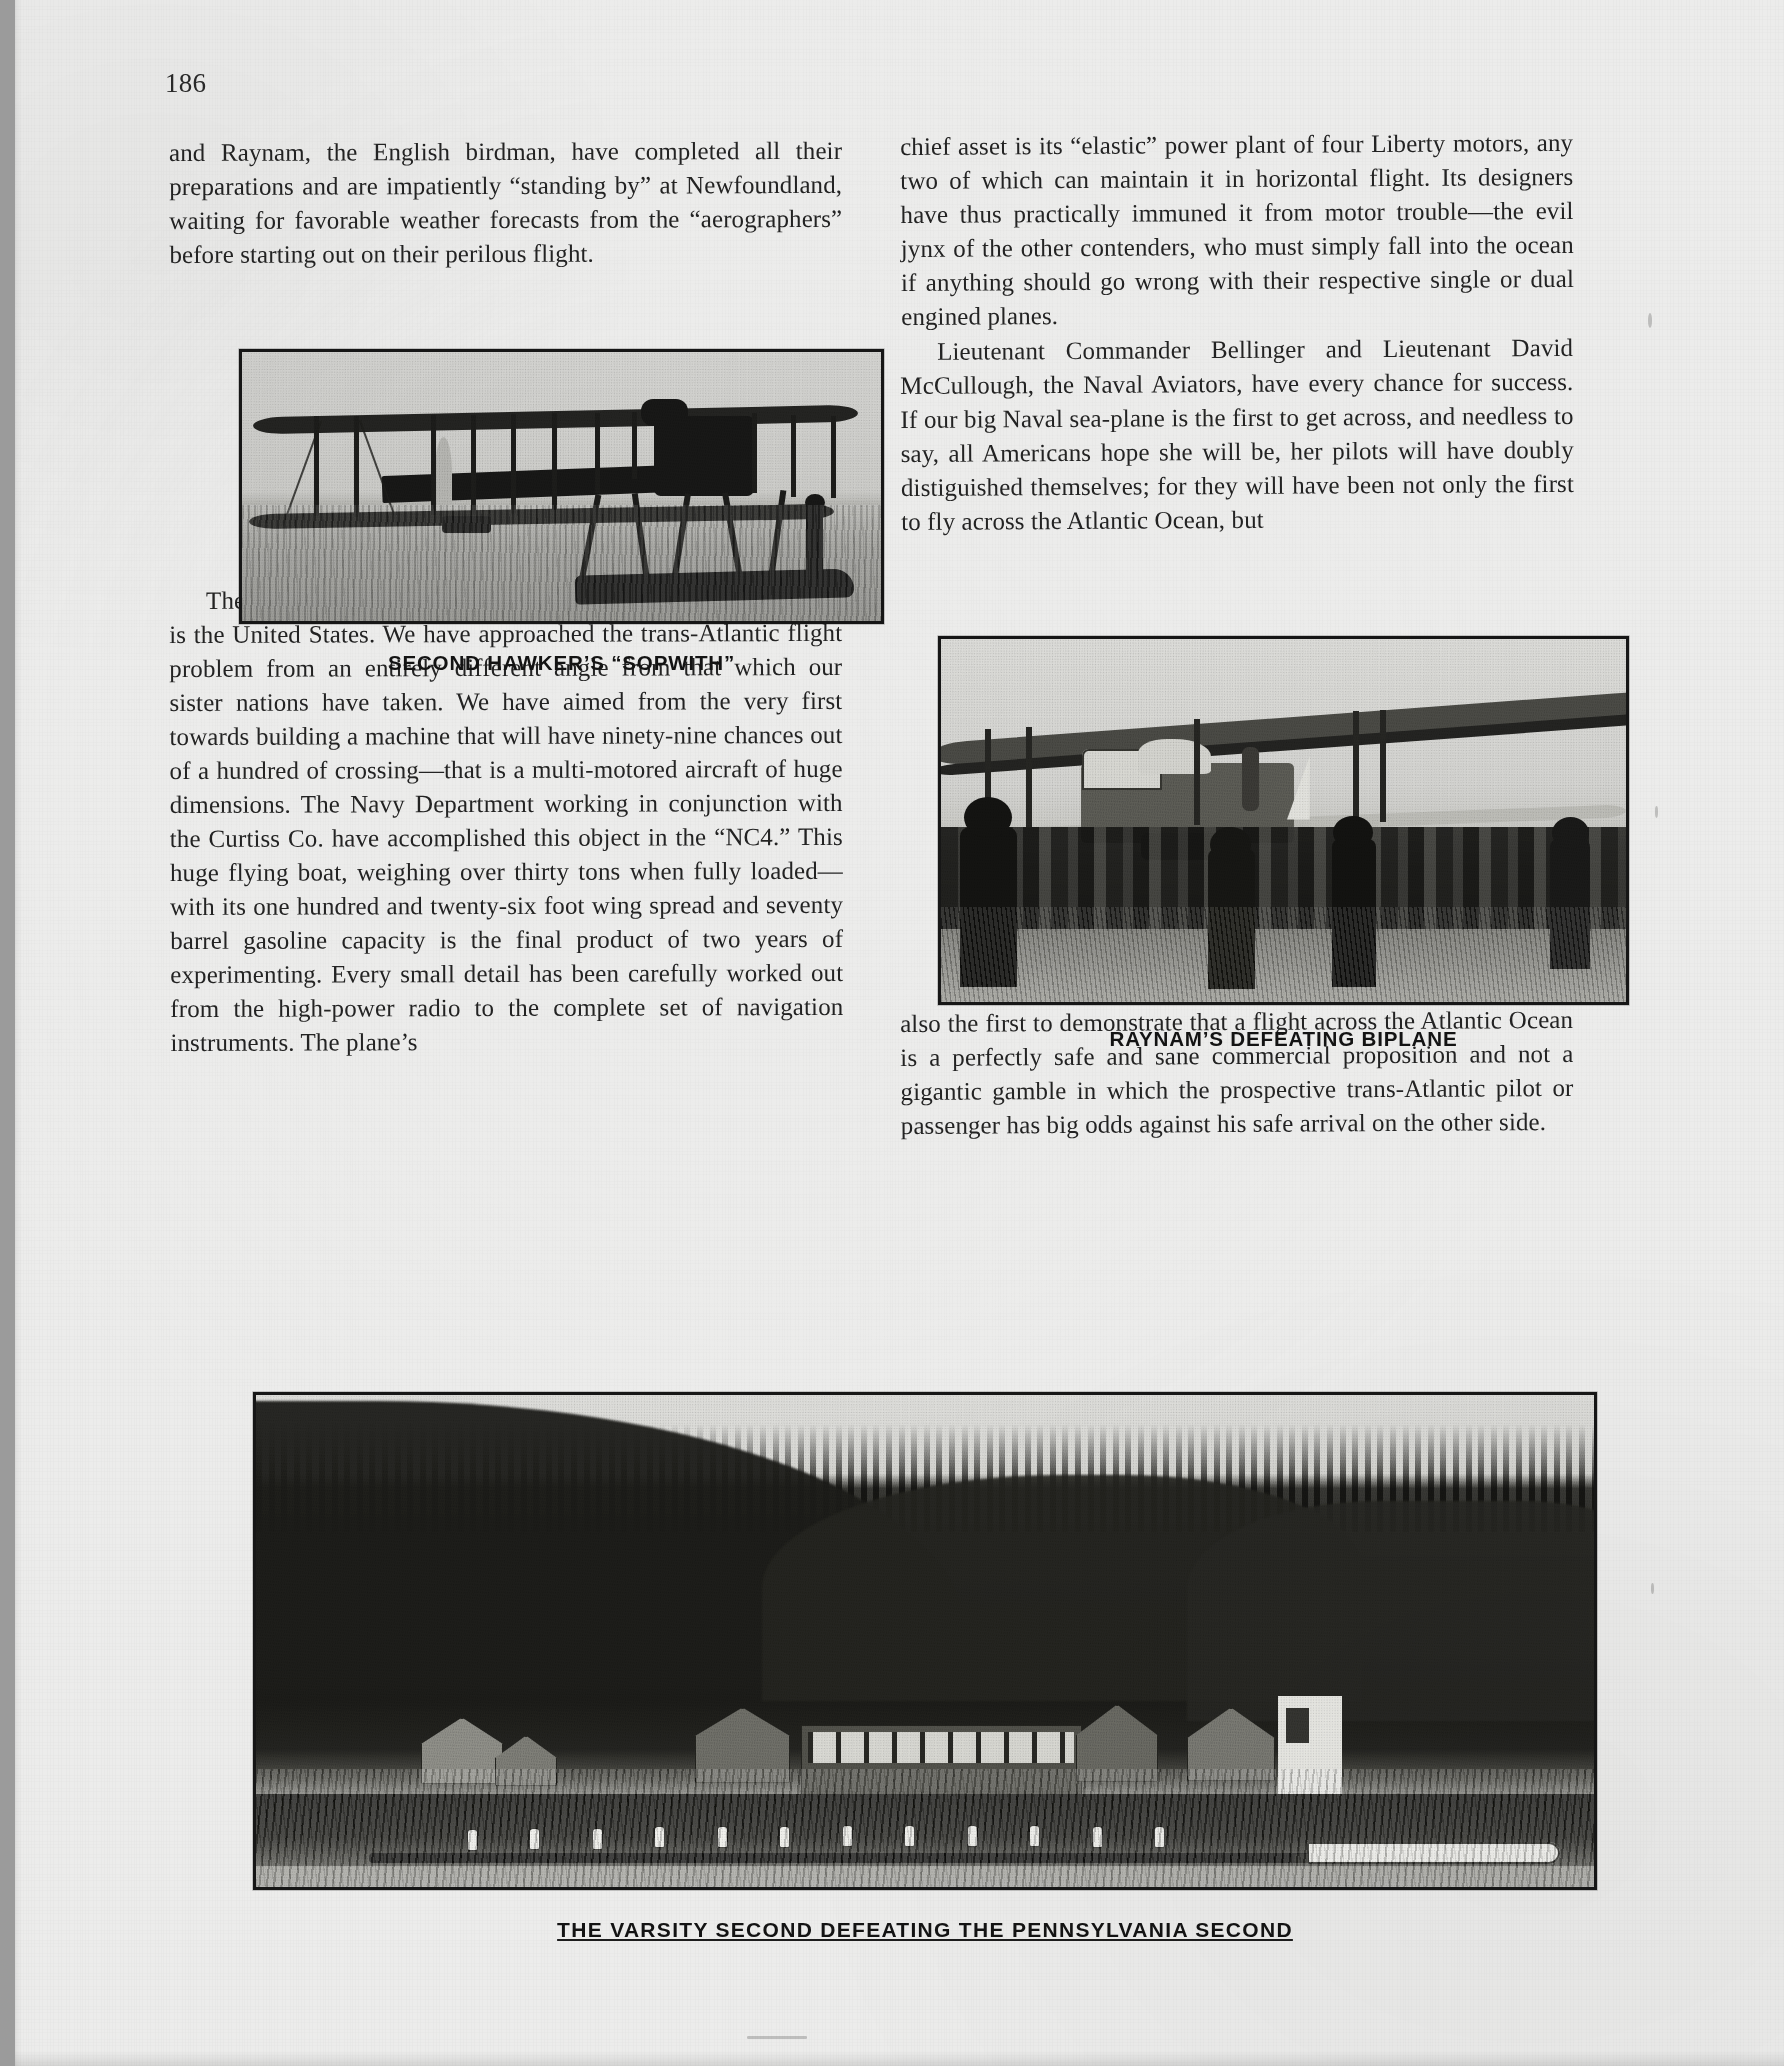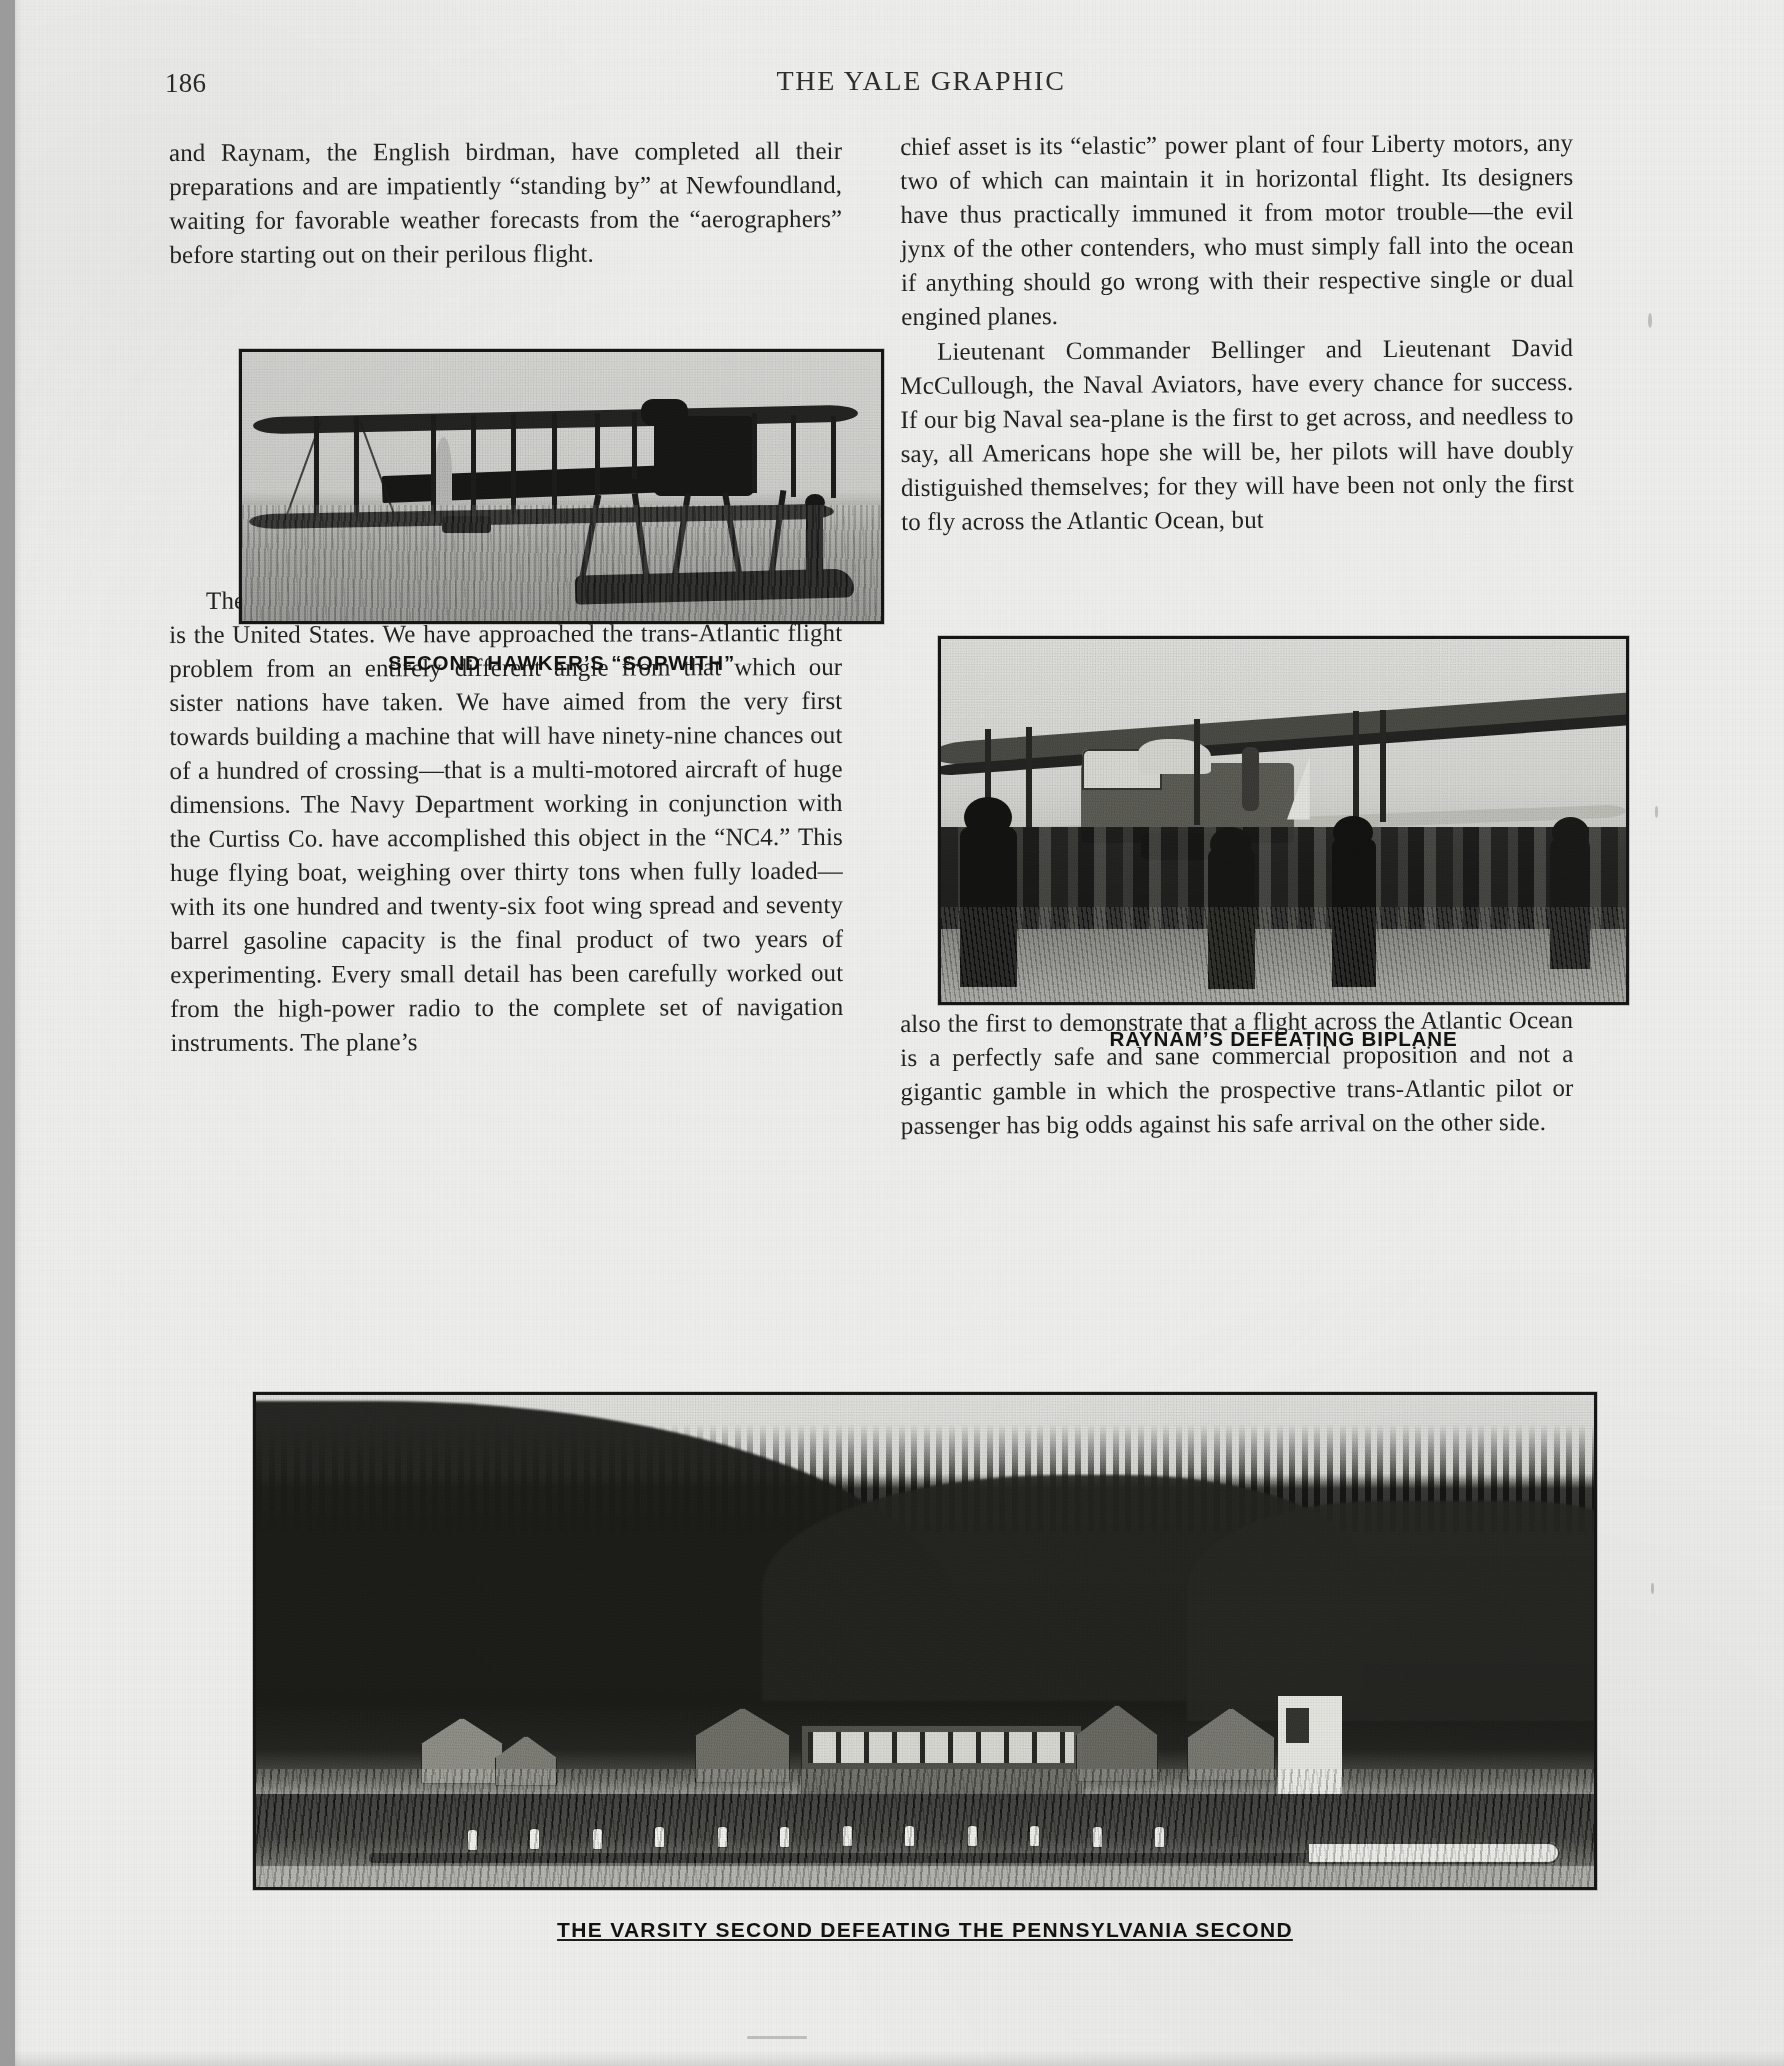--- a/index.html
+++ b/index.html
@@ -237,21 +237,20 @@
 
   .speck { position:absolute; background:#6a6a66; border-radius:50%; opacity:0.35; }
 </style>
 </head>
 <body>
 
 <div class="page">
 
   <div class="running-head">
     <div class="folio">186</div>
-    <div class="head-title">THE YALE GRAPHIC</div>
   </div>
 
   <div class="col col-left">
     <p class="para tight">and Raynam, the English birdman, have completed all their preparations and are impatiently “standing by” at Newfoundland, waiting for favorable weather forecasts from the “aerographers” before starting out on their perilous flight.</p>
 
     <div style="height:311px"></div>
 
     <p class="para indent tight">The most dangerous contendant, however, from all standpoints is the United States. We have approached the trans-Atlantic flight problem from an entirely different angle from that which our sister nations have taken. We have aimed from the very first towards building a machine that will have ninety-nine chances out of a hundred of crossing—that is a multi-motored aircraft of huge dimensions. The Navy Department working in conjunction with the Curtiss Co. have accomplished this object in the “NC4.” This huge flying boat, weighing over thirty tons when fully loaded—with its one hundred and twenty-six foot wing spread and seventy barrel gasoline capacity is the final product of two years of experimenting. Every small detail has been carefully worked out from the high-power radio to the complete set of navigation instruments. The plane’s</p>
   </div>
 

